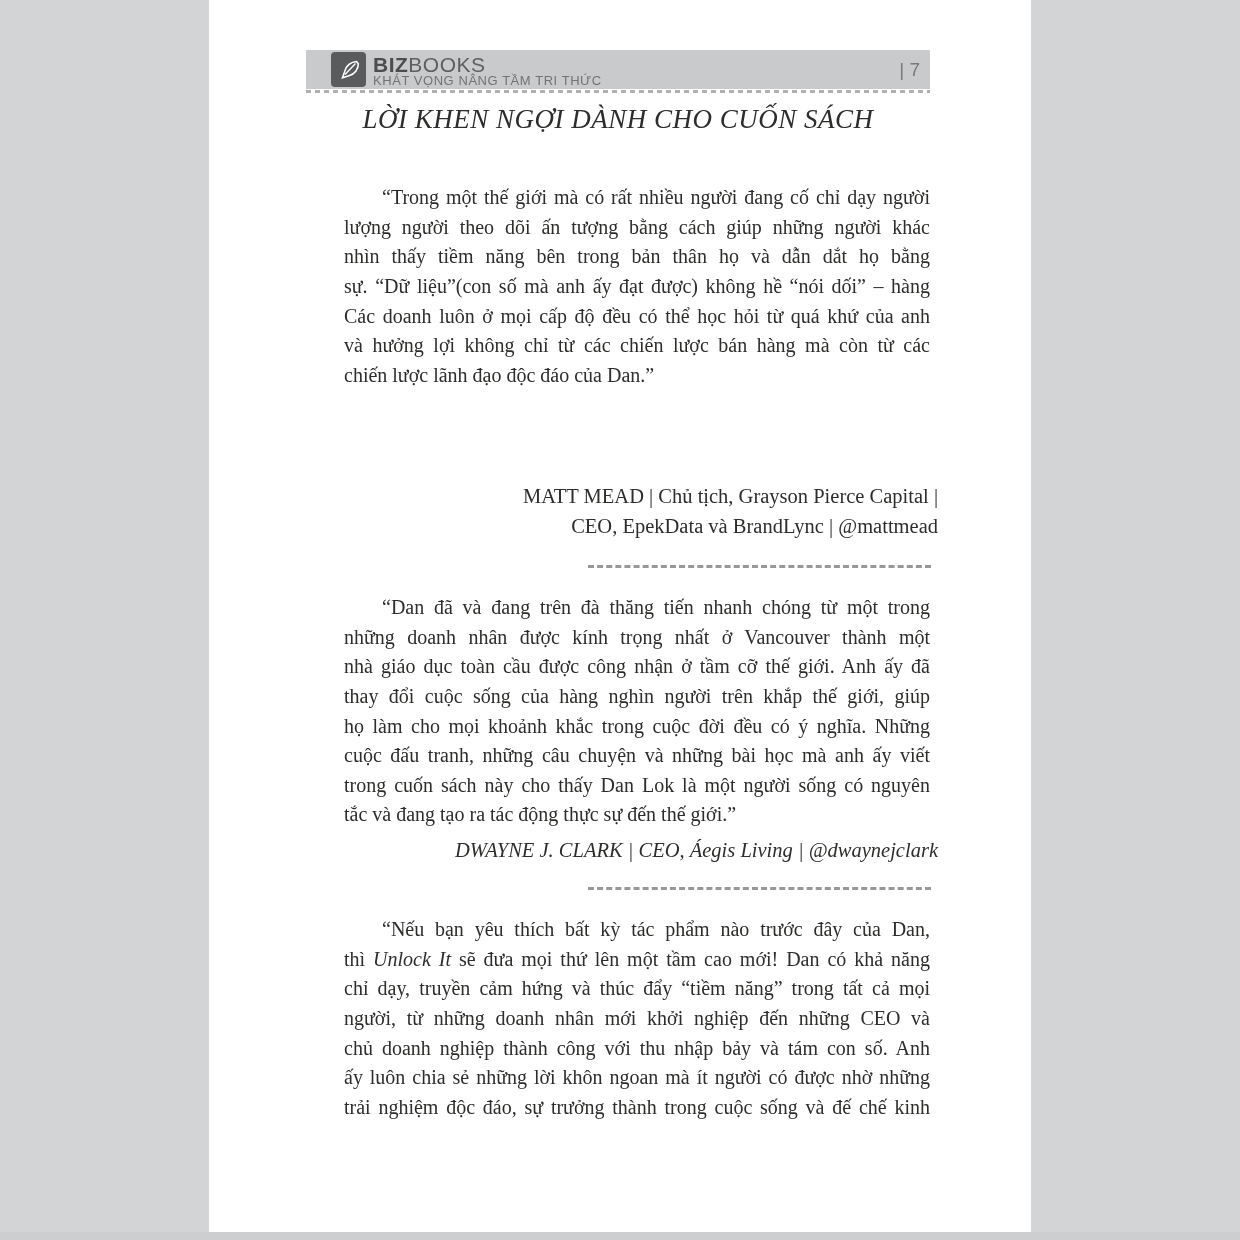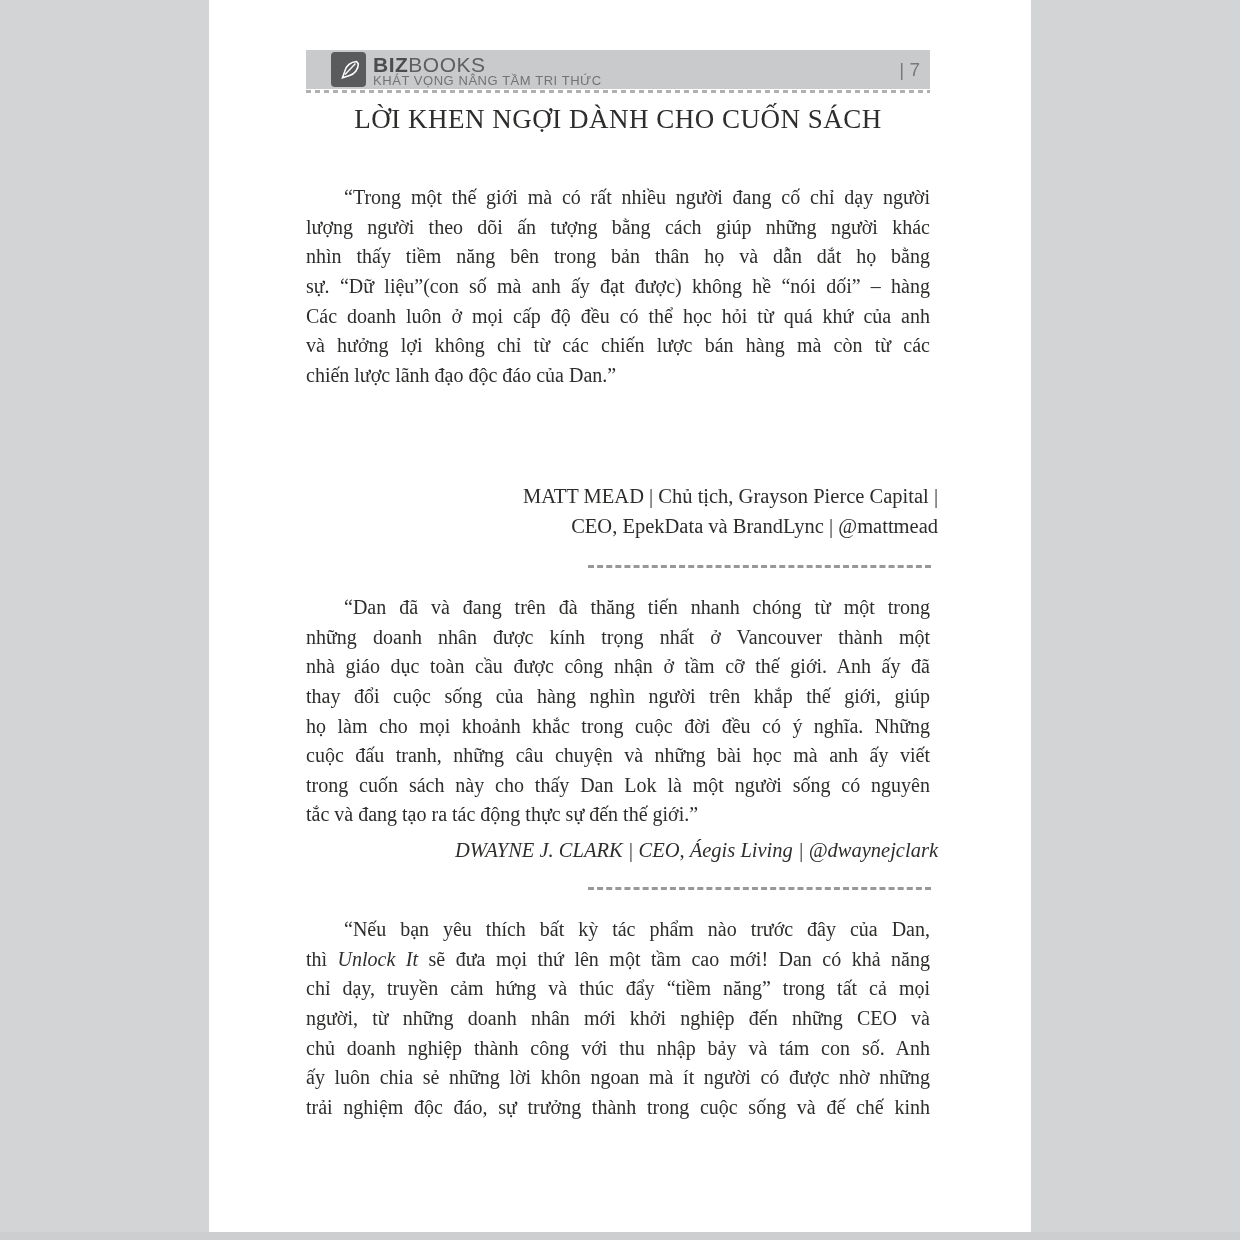--- a/index.html
+++ b/index.html
@@ -49,33 +49,35 @@
     margin-left: auto; margin-right: 10px;
     font-family: "Liberation Sans", sans-serif;
     font-size: 19px; color: var(--muted, #77797b); font-weight: 400;
   }
   
   .title {
     position: absolute; left: 97px; top: 104px; width: 624px;
     margin: 0; text-align: center;
     font-size: 27px; font-weight: 400; letter-spacing: 0.5px;
     color: var(--text, #2e2d2b);
+    font-style: italic;
   }
   
   .para {
     position: absolute; left: 97px; width: 624px;
     font-size: 20px; color: var(--text, #2e2d2b);
   }
   .p1 { top: 183px; }
   .p2 { top: 593px; }
   .p3 { top: 915px; }
   .line {
     height: 29.65px; line-height: 29.65px;
     text-align: justify; text-align-last: justify;
     white-space: nowrap;
+    margin-left: 38px;
   }
   .line.noj { text-align-last: left; }
   .line.indent { text-indent: 38px; }
   .it { font-style: italic; }
   .attr {
     position: absolute; left: 105px; width: 624px;
     text-align: right; font-size: 20.5px; color: var(--text, #2e2d2b);
   }
   .attr .attr-line { height: 30px; line-height: 30px; white-space: nowrap; }
   .a1 { top: 481px; }

